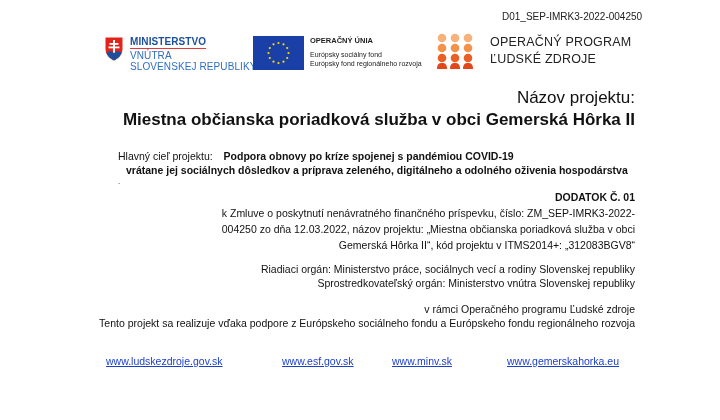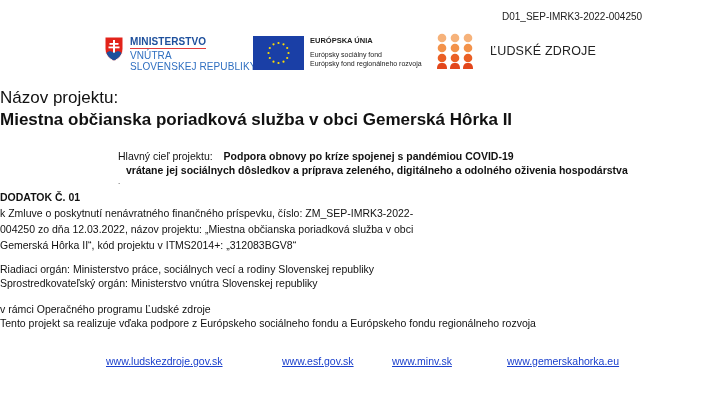--- a/index.html
+++ b/index.html
@@ -14,21 +14,21 @@
   .mv-text .l1 { color: #1d4f9c; border-bottom: 1px solid #e23a3a; display: inline-block; padding-bottom: 1px; margin-bottom: 1px; }
   .mv-text .l2, .mv-text .l3 { color: #2f6fc0; font-weight: normal; }
 
   .logo-eu { position: absolute; left: 253px; top: 36px; display: flex; align-items: flex-start; }
   .eu-text { margin-left: 6px; font-size: 7px; line-height: 9px; color: #222; }
   .eu-text .t1 { font-weight: bold; margin-bottom: 5px; font-size: 7.5px; }
 
   .logo-op { position: absolute; left: 436px; top: 33px; display: flex; align-items: center; }
   .op-text { margin-left: 14px; font-size: 12.5px; line-height: 17px; color: #222; letter-spacing: 0.2px; }
 
-  .center { position: absolute; left: 0; width: 635px; text-align: left; }
+  .center { position: absolute; left: 0; width: 635px; text-align: right; }
   .title-small { top: 88px; font-size: 17px; color: #111; }
   .title-big { top: 110px; font-size: 17px; font-weight: bold; color: #111; }
 
   .goal { position: absolute; left: 118px; top: 149px; font-size: 10.5px; line-height: 14px; color: #111; }
   .goal b { font-weight: bold; padding-left: 8px; }
   .dot { position: absolute; left: 118px; top: 177px; font-size: 8px; }
 
   .dodatok { top: 191px; font-size: 10.5px; font-weight: bold; }
   .contract { top: 205px; font-size: 10.5px; line-height: 16px; }
   .contract div { white-space: nowrap; }
@@ -70,21 +70,21 @@
       <circle cx="30.5" cy="25.7" r="1.1"></circle>
       <circle cx="25.5" cy="27" r="1.1"></circle>
       <circle cx="20.5" cy="25.7" r="1.1"></circle>
       <circle cx="16.8" cy="22" r="1.1"></circle>
       <circle cx="15.5" cy="17" r="1.1"></circle>
       <circle cx="16.8" cy="12" r="1.1"></circle>
       <circle cx="20.5" cy="8.3" r="1.1"></circle>
     </g>
   </svg>
   <div class="eu-text">
-    <div class="t1">EURÓPSKA ÚNIA</div>
+    <div class="t1">OPERAČNÝ ÚNIA</div>
     <div>Európsky sociálny fond</div>
     <div>Európsky fond regionálneho rozvoja</div>
   </div>
 </div>
 
 <div class="logo-op">
   <svg width="40" height="36" viewBox="0 0 40 36">
     <g fill="#f6b27a">
         <circle cx="6" cy="5" r="4.3"></circle>
         <circle cx="19" cy="5" r="4.3"></circle>
@@ -100,20 +100,21 @@
         <circle cx="19" cy="25" r="4.3"></circle>
         <circle cx="32" cy="25" r="4.3"></circle>
       </g>
     <g fill="#e2461b">
       <path d="M1 36 C1 31 3 30 6 30 C9 30 11 31 11 36 Z"></path>
       <path d="M14 36 C14 31 16 30 19 30 C22 30 24 31 24 36 Z"></path>
       <path d="M27 36 C27 31 29 30 32 30 C35 30 37 31 37 36 Z"></path>
     </g>
   </svg>
   <div class="op-text">
+    <div>OPERAČNÝ PROGRAM</div>
     <div>ĽUDSKÉ ZDROJE</div>
   </div>
 </div>
 
 <div class="center title-small">Názov projektu:</div>
 <div class="center title-big">Miestna občianska poriadková služba v obci Gemerská Hôrka II</div>
 
 <div class="goal">
   <div><span>Hlavný cieľ projektu: </span><b>Podpora obnovy po kríze spojenej s pandémiou COVID-19</b></div>
   <div><b>vrátane jej sociálnych dôsledkov a príprava zeleného, digitálneho a odolného oživenia hospodárstva</b></div>

